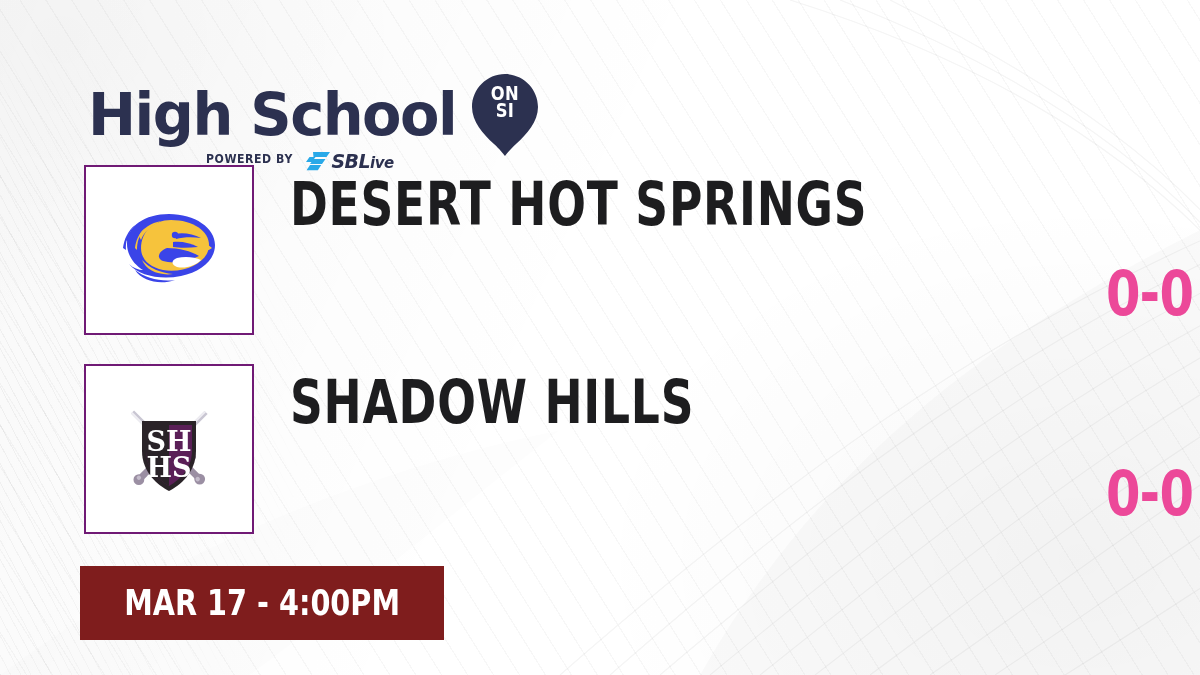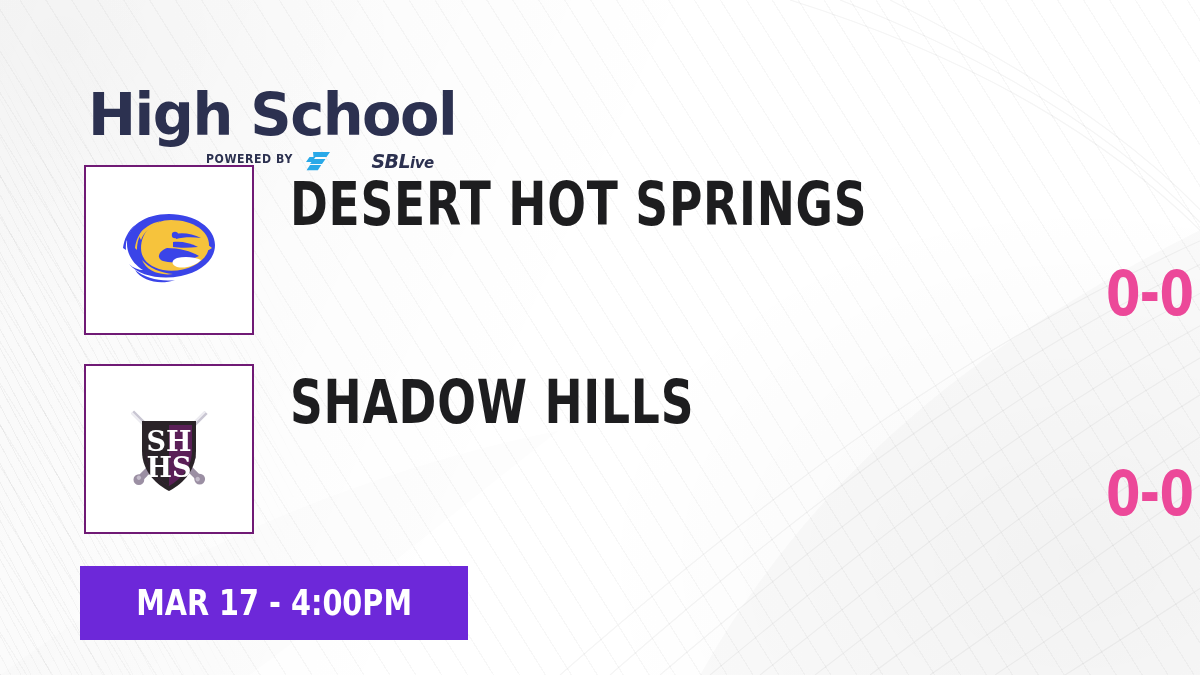--- a/index.html
+++ b/index.html
@@ -114,21 +114,20 @@
     font-size: 11.5px;
     letter-spacing: .6px;
     color: #2c3150;
     transform: scaleX(0.95);
     transform-origin: left center;
   }
   .sblive {
     display: flex;
     align-items: center;
     margin-left: 9px;
-    gap: 40px;
   }
   .sblive-mark { display:block; }
   .sblive-word {
     font-family: "DejaVu Sans", sans-serif;
     font-weight: 700;
     font-style: italic;
     font-size: 19px;
     letter-spacing: -0.6px;
     color: #2c3150;
     margin-left: 1px;
@@ -203,26 +202,26 @@
   
   .info-bar {
     position: absolute;
     left: 80px;
     top: 566px;
     height: 74px;
     display: flex;
     align-items: stretch;
   }
   .info-date {
-    background: #6d28d9;
+    background: #7f1d1d;
     color: #ffffff;
     display: flex;
     align-items: center;
     justify-content: flex-end;
-    padding: 0 26px;
+    padding: 0 14px;
     min-width: 305px;
     box-sizing: border-box;
   }
   .info-date .txt {
     font-family: "DejaVu Sans", sans-serif;
     font-weight: 700;
     font-size: 35px;
     line-height: 36px;
     letter-spacing: 0px;
     transform: scaleX(0.82);
@@ -279,20 +278,29 @@
         <path d="M0 675 C150 560 360 470 560 430 C420 540 300 640 250 675 Z" opacity="0.55"></path>
       </g>
     </svg>
   </div>
   <div class="bg-layer bg-wash-a"></div>
   <div class="bg-layer bg-wash-b"></div>
 
   <div class="brand">
     <div class="brand-row">
       <div class="brand-word">High School</div>
+      <div class="pin">
+        <svg width="66" height="82" viewBox="0 0 66 82" aria-hidden="true">
+          <path d="M33 0 C15 0 0 14.8 0 33 C0 47.5 11 60 22 70 C27.5 75 31 79.5 33 82 C35 79.5 38.5 75 44 70 C55 60 66 47.5 66 33 C66 14.8 51 0 33 0 Z" fill="#2c3150"></path>
+        </svg>
+        <div class="pin-text">
+          <div>ON</div>
+          <div>SI</div>
+        </div>
+      </div>
     </div>
     <div class="powered">
       <span class="powered-label">POWERED BY</span>
       <span class="sblive">
         <svg class="sblive-mark" width="24" height="19" viewBox="0 0 24 19" aria-hidden="true">
           <path d="M7 0 H24 L20.5 5 H9.5 L8 7 H19.5 L16 12 H4 L5.5 10 H0 L3.5 5 H7.5 Z" fill="#29a9e8"></path>
           <path d="M4 13 H15.2 L11.8 18.2 H0.6 Z" fill="#29a9e8"></path>
         </svg>
         <span class="sblive-word"><span>SBL</span><span class="lo">ive</span></span>
       </span>

